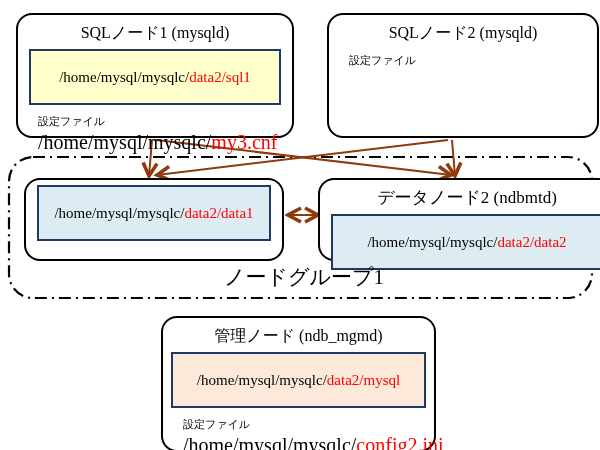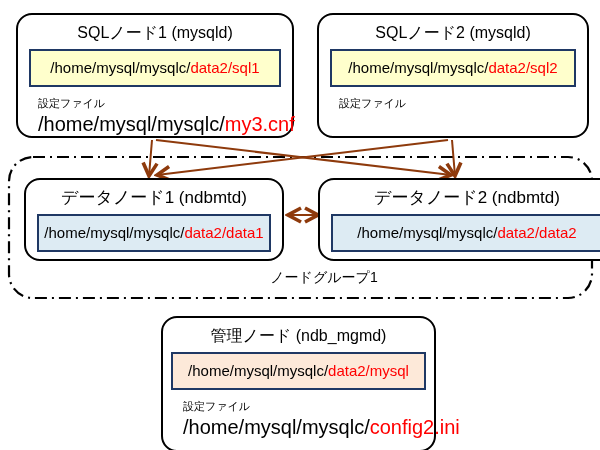--- a/index.html
+++ b/index.html
@@ -1,48 +1,48 @@
 <!DOCTYPE html>
 <html style="--arrow: #8E3A0C; --red-text: #FF0000; --path-border: #1F3864; --sql-path-bg: #FFFFCC; --data-path-bg: #DDEBF3; --mgmd-path-bg: #FDE9D9;"><head>
 <meta charset="utf-8">
 <style>
   html,body { margin:0; padding:0; background:#ffffff; }
   .canvas {
     position:relative; width:600px; height:450px; background:#ffffff;
-    font-family:Liberation Sans, sans-serif; color:#000;
+    font-family:Liberation Serif, serif; color:#000;
     overflow:hidden;
   }
   .overlay {
     position:absolute; left:0; top:0; width:600px; height:450px;
     pointer-events:none;
   }
   .node {
     position:absolute; box-sizing:border-box; background:#fff;
     border:2.5px solid #000; border-radius:16px;
   }
   .title {
     margin-top:7px; text-align:center; font-size:16px; line-height:22px;
     white-space:nowrap;
   }
   .title-lg { font-size:17px; }
   .pathbox {
     margin:5px 11px 0; box-sizing:border-box;
     border:2px solid var(--path-border,#1F3864);
-    font-size:15px; line-height:20px; padding:7px 2px;
+    font-size:15px; line-height:20px; padding:16px 2px;
     text-align:center; white-space:nowrap;
   }
   .pathbox.yellow { background:var(--sql-path-bg,#FFFFCC); }
   .pathbox.blue   { background:var(--data-path-bg,#DDEBF3); }
   .pathbox.peach  { background:var(--mgmd-path-bg,#FDE9D9); margin:5px 8px 0; }
   .cfg-label { margin:7px 0 0 20px; font-size:11px; line-height:19px; }
   .cfg-path  { margin:1px 0 0 20px; font-size:20px; line-height:20px; white-space:nowrap; }
   .red { color:var(--red-text,#FF0000); }
   .group-label {
-    position:absolute; left:219px; top:265px; width:210px;
-    text-align:center; font-size:14px; line-height:24px; white-space:nowrap;
+    position:absolute; left:199px; top:265px; width:210px;
+    text-align:center; font-size:21px; line-height:24px; white-space:nowrap;
   }
   .arrow { stroke:var(--arrow,#8E3A0C); stroke-width:2; fill:none; }
   .arrowhead-path { stroke:var(--arrow,#8E3A0C); stroke-width:1.8; fill:none; }
   .group-rect { stroke:#000; stroke-width:2.2; fill:none; }
 </style>
 </head>
 <body>
 
 <div class="canvas">
 
@@ -60,28 +60,26 @@
     <path class="arrow" d="M288,215 L318,215" marker-start="url(#ah)" marker-end="url(#ah)"></path>
   </svg>
 
   <div class="node" style="left:16px; top:13px; width:278px; height:125px;">
     <div class="title">SQLノード1 (mysqld)</div>
     <div class="pathbox yellow"><span>/home/mysql/mysqlc/</span><span class="red">data2/sql1</span></div>
     <div class="cfg-label">設定ファイル</div>
     <div class="cfg-path"><span>/home/mysql/mysqlc/</span><span class="red">my3.cnf</span></div>
   </div>
 
-  <div class="node" style="left:317px; top:13px; width:272px; height:125px;">
+  <div class="node" style="left:327px; top:13px; width:272px; height:125px;">
     <div class="title">SQLノード2 (mysqld)</div>
-    <div class="pathbox yellow"><span>/home/mysql/mysqlc/</span><span class="red">data2/sql2</span></div>
     <div class="cfg-label">設定ファイル</div>
   </div>
 
   <div class="node" style="left:24px; top:178px; width:260px; height:83px;">
-    <div class="title title-lg">データノード1 (ndbmtd)</div>
     <div class="pathbox blue"><span>/home/mysql/mysqlc/</span><span class="red">data2/data1</span></div>
   </div>
 
   <div class="node" style="left:318px; top:178px; width:298px; height:83px;">
     <div class="title title-lg">データノード2 (ndbmtd)</div>
     <div class="pathbox blue"><span>/home/mysql/mysqlc/</span><span class="red">data2/data2</span></div>
   </div>
 
   <div class="group-label">ノードグループ1</div>
 

